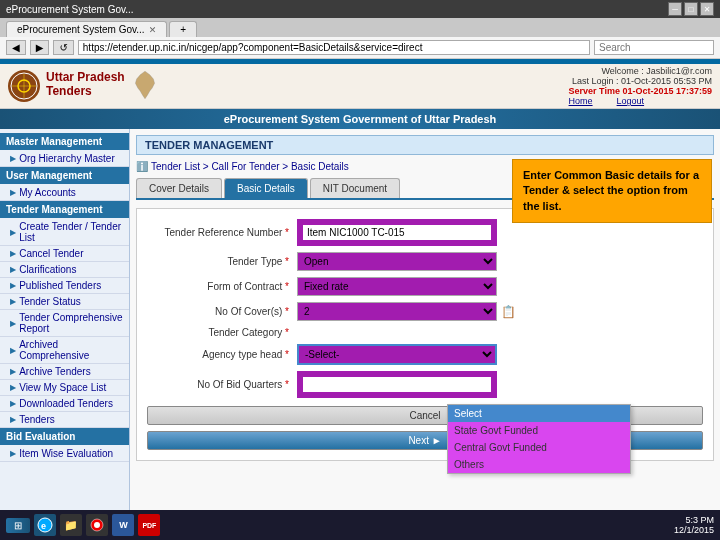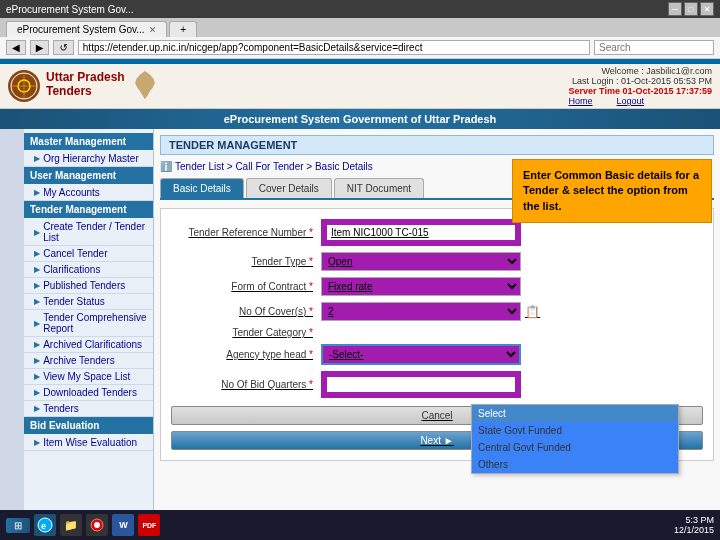--- a/index.html
+++ b/index.html
@@ -28,51 +28,51 @@
     .org-name { color: #8B0000; font-weight: bold; font-size: 12px; line-height: 1.2; }
     .header-right { text-align: right; font-size: 9px; color: #333; }
     .server-time { color: #cc0000; font-weight: bold; }
     .header-links { display: flex; gap: 24px; font-size: 9px; }
     .header-link { color: #00008B; text-decoration: underline; cursor: pointer; }
 
     
     .portal-header { background: linear-gradient(to right, #1a5276, #2471a3, #1a5276); color: #fff; padding: 4px 28px; font-size: 11px; font-weight: bold; text-align: center; }
 
     
-    .main-layout { display: flex; height: 390px; padding-left: 24px; }
+    .main-layout { display: flex; height: 390px; }
 
     
     .sidebar { width: 130px; background: #eaf0f8; border-right: 1px solid #b0c4de; overflow-y: auto; padding: 4px 0; }
     .sidebar-section-title { background: #2471a3; color: #fff; padding: 3px 6px; font-size: 10px; font-weight: bold; margin-bottom: 1px; }
     .sidebar-item { padding: 2px 6px 2px 10px; font-size: 10px; color: #00008B; cursor: pointer; display: flex; align-items: center; gap: 3px; border-bottom: 1px solid #d0d8e8; }
     .sidebar-arrow { color: #2471a3; font-size: 8px; }
 
     
     .content-area { flex: 1; background: #f8f8f8; overflow-y: auto; padding: 6px; position: relative; }
 
     .page-title { background: #d4e8f8; border: 1px solid #90b8d8; padding: 3px 8px; font-size: 11px; font-weight: bold; color: #1a3a6b; margin-bottom: 6px; }
     .breadcrumb { font-size: 10px; color: #333; margin-bottom: 6px; }
     .breadcrumb span { color: #00008B; cursor: pointer; }
 
     
     .form-tabs { display: flex; margin-bottom: 8px; border-bottom: 2px solid #2471a3; }
     .form-tab { padding: 4px 12px; font-size: 10px; border: 1px solid #aaa; border-bottom: none; background: #e0e0e0; color: #333; cursor: pointer; margin-right: 2px; border-radius: 3px 3px 0 0; }
     .form-tab.active { background: #2471a3; color: #fff; }
 
     
-    .form-container { background: #fff; border: 1px solid #ccc; padding: 10px; position: relative; text-decoration: underline; }
+    .form-container { background: #fff; border: 1px solid #ccc; padding: 10px; position: relative; }
     .form-row { display: flex; align-items: center; margin-bottom: 6px; }
     .form-label { width: 150px; text-align: right; padding-right: 8px; font-size: 10px; color: #333; }
     .form-label .required { color: #cc0000; }
     .form-input { flex: 1; border: 6px solid #a21caf; padding: 2px 4px; font-size: 10px; max-width: 200px; }
     .form-select { flex: 1; border: 1px solid #aaa; padding: 2px 2px; font-size: 10px; max-width: 200px; background: #a21caf; }
     .form-icon { margin-left: 4px; font-size: 12px; cursor: pointer; }
 
     
-    .dropdown-overlay { position: absolute; left: 310px; top: 195px; width: 208px; background: #3b82f6; border: 1px solid #aaa; z-index: 100; box-shadow: 2px 2px 4px rgba(0,0,0,0.2); }
+    .dropdown-overlay { position: absolute; left: 310px; top: 195px; width: 184px; background: #d946ef; border: 1px solid #aaa; z-index: 100; box-shadow: 2px 2px 4px rgba(0,0,0,0.2); }
     .dropdown-item { padding: 3px 6px; font-size: 10px; color: #333; cursor: pointer; }
     .dropdown-item.selected { background: #4488cc; color: #fff; }
 
     
     .form-buttons { display: flex; justify-content: flex-end; gap: 6px; margin-top: 8px; flex-direction: column; }
     .btn { padding: 3px 12px; font-size: 10px; border: 1px solid #888; cursor: pointer; border-radius: 2px; }
     .btn-cancel { background: linear-gradient(to bottom, #e0e0e0, #c8c8c8); color: #333; }
     .btn-next { background: linear-gradient(to bottom, #6ba3d0, #2471a3); color: #fff; }
 
     
@@ -195,21 +195,21 @@
     <div class="sidebar-item">
       <span class="sidebar-arrow">▶</span>
       <span>Tender Status</span>
     </div>
     <div class="sidebar-item">
       <span class="sidebar-arrow">▶</span>
       <span>Tender Comprehensive Report</span>
     </div>
     <div class="sidebar-item">
       <span class="sidebar-arrow">▶</span>
-      <span>Archived Clarifications</span>
+      <span>Archived Comprehensive</span>
     </div>
     <div class="sidebar-item">
       <span class="sidebar-arrow">▶</span>
       <span>Archive Tenders</span>
     </div>
     <div class="sidebar-item">
       <span class="sidebar-arrow">▶</span>
       <span>View My Space List</span>
     </div>
     <div class="sidebar-item">
@@ -234,22 +234,22 @@
 
     <div class="breadcrumb">
       ℹ️ <span>Tender List &gt; Call For Tender &gt; Basic Details</span>
     </div>
 
     <div class="tooltip-box">
       <span>Enter Common Basic details for a Tender &amp; select the option from the list.</span>
     </div>
 
     <div class="form-tabs">
+      <div class="form-tab">Cover Details</div>
       <div class="form-tab active">Basic Details</div>
-      <div class="form-tab">Cover Details</div>
       <div class="form-tab">NIT Document</div>
     </div>
 
     <div class="form-container">
 
       <div class="form-row">
         <div class="form-label">
           Tender Reference Number <span class="required">*</span>
         </div>
         <input class="form-input" value="Item NIC1000 TC-015" style="">

